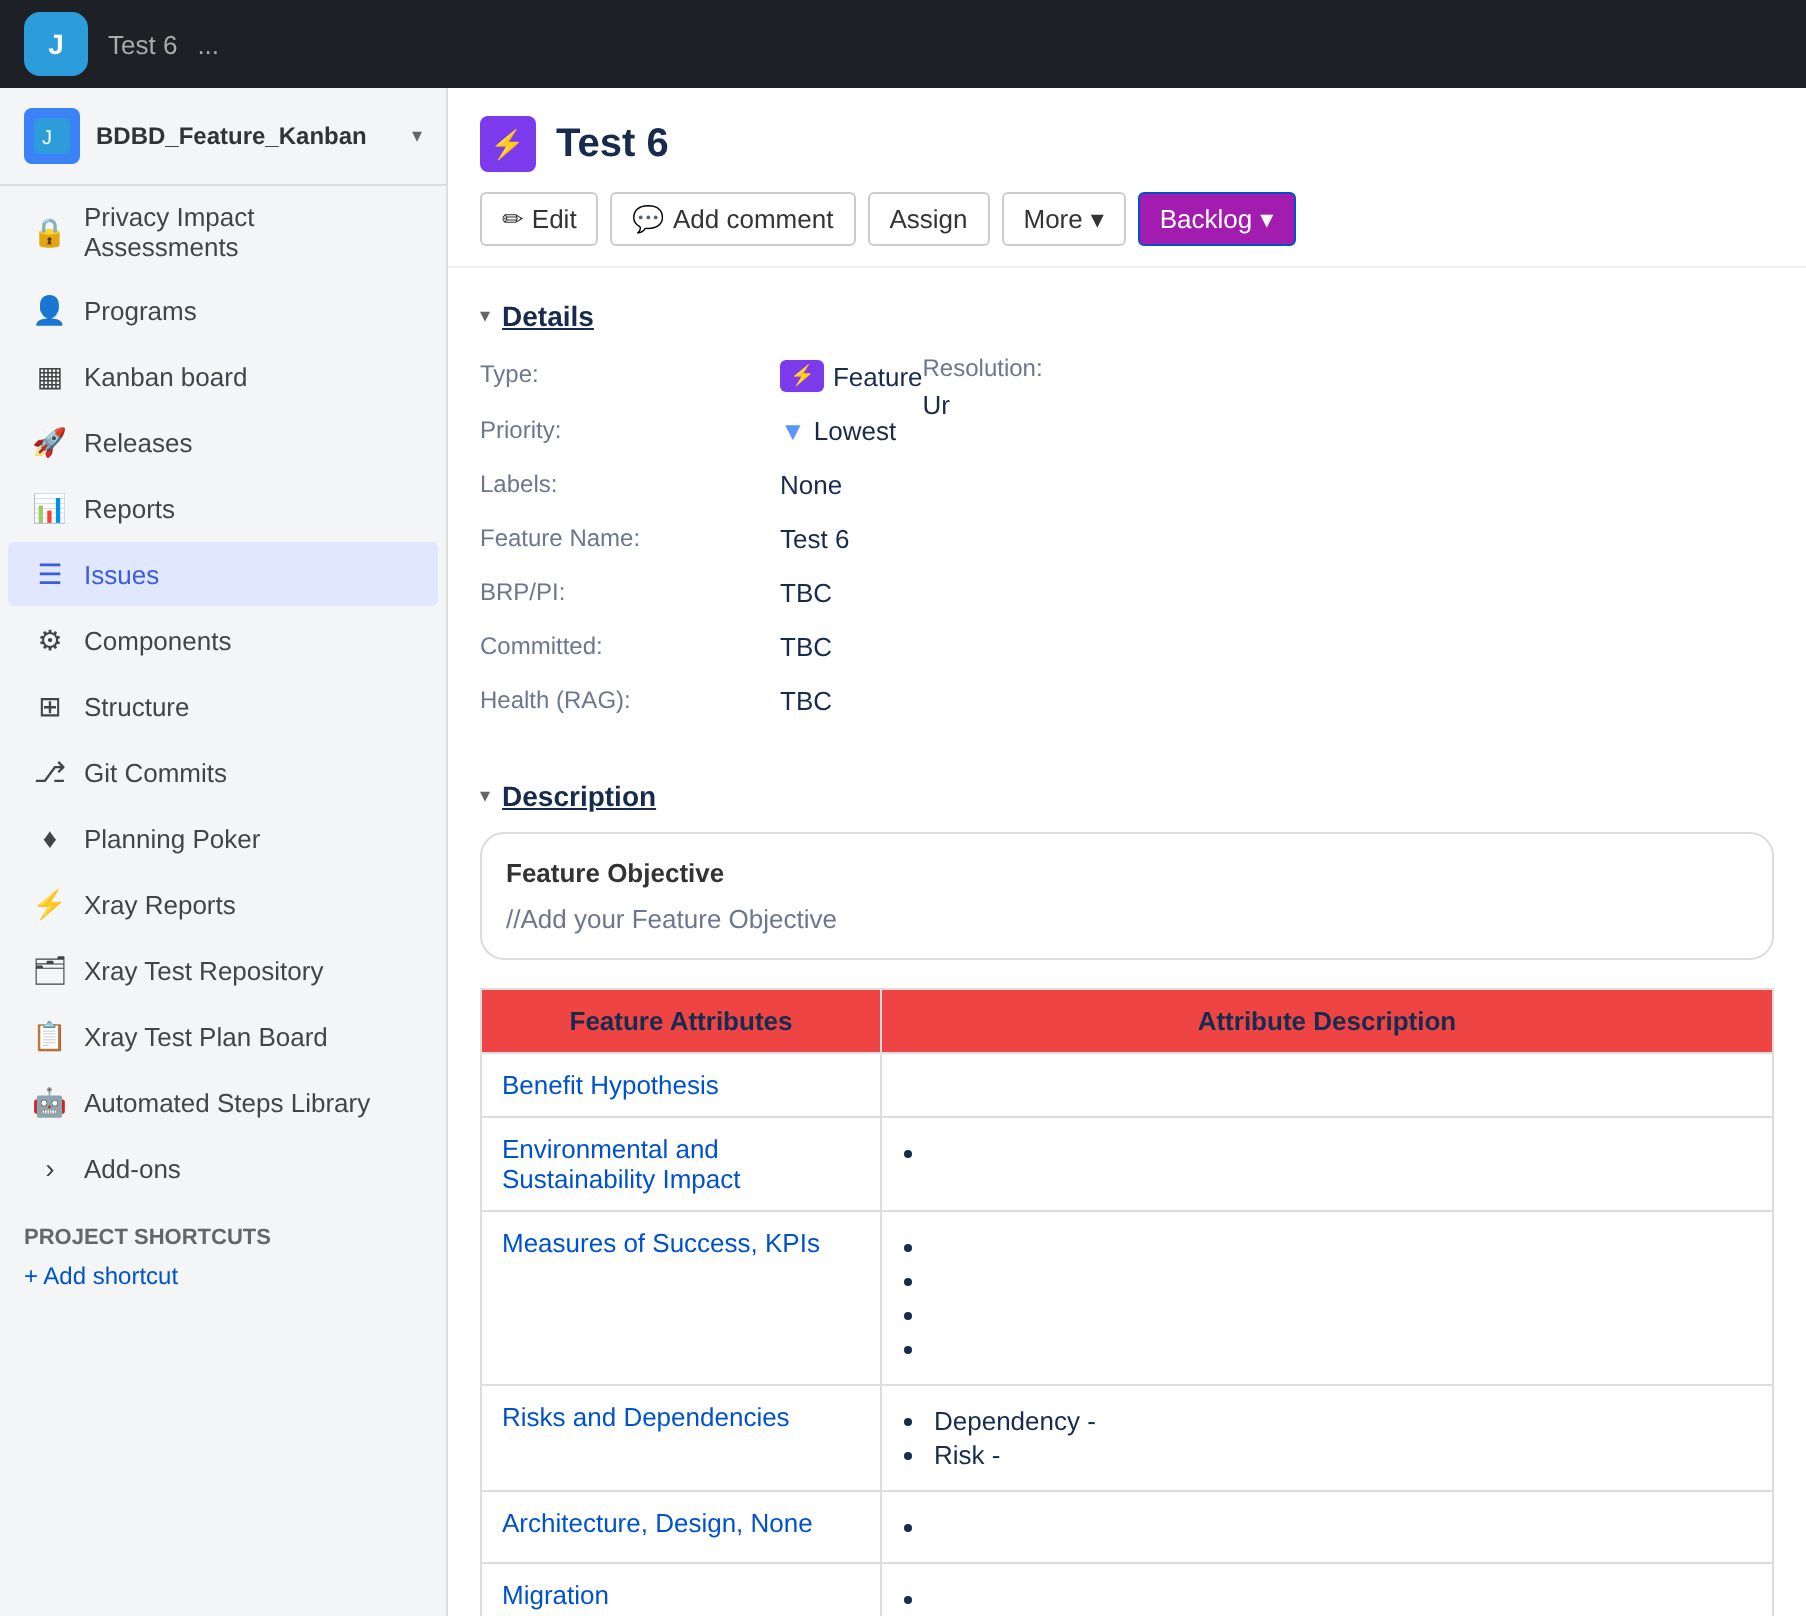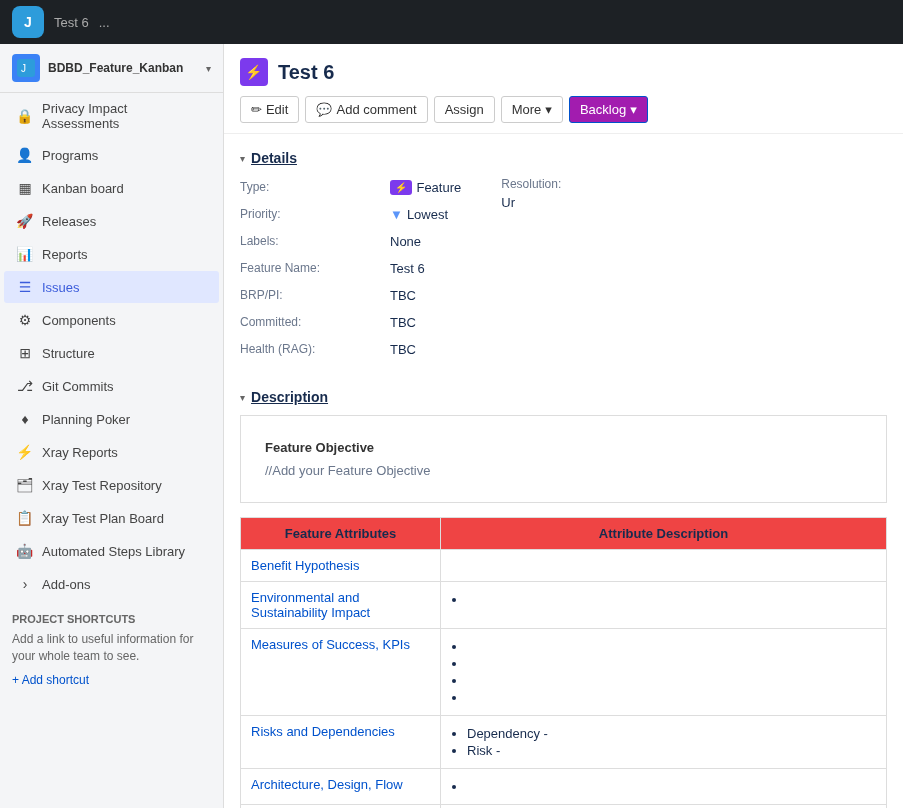--- a/index.html
+++ b/index.html
@@ -44,21 +44,21 @@
 
     .section { margin-bottom: 20px; }
     .section-header { display: flex; align-items: center; gap: 6px; margin-bottom: 10px; cursor: pointer; }
     .section-title { font-size: 14px; font-weight: 600; color: #172b4d; text-decoration: underline; }
     .chevron { font-size: 10px; color: #666; }
 
     .details-grid { display: grid; grid-template-columns: 140px 1fr; gap: 4px 10px; margin-bottom: 8px; }
     .detail-label { color: #6b778c; font-size: 12px; padding: 4px 0; }
     .detail-value { color: #172b4d; font-size: 13px; padding: 4px 0; display: flex; align-items: center; gap: 4px; }
 
-    .description-box { border: 1px solid #ddd; border-radius: 0; padding: 24px; margin-bottom: 14px; }
+    .description-box { border: 1px solid #ddd; border-radius: 12px; padding: 12px; margin-bottom: 14px; }
     .description-title { font-weight: 600; font-size: 13px; margin-bottom: 8px; }
     .description-text { color: #6b778c; font-size: 13px; }
 
     .feature-table { width: 100%; border-collapse: collapse; font-size: 13px; }
     .feature-table th { background: #ef4444; border: 1px solid #ddd; padding: 8px 10px; text-align: center; font-weight: 600; color: #172b4d; }
     .feature-table td { border: 1px solid #ddd; padding: 8px 10px; vertical-align: top; color: #172b4d; }
     .feature-table td:first-child { color: #0052cc; font-weight: 500; width: 200px; }
     .feature-table ul { padding-left: 16px; }
     .feature-table li { margin: 2px 0; }
   </style>
@@ -143,21 +143,20 @@
           <span>Automated Steps Library</span>
         </div>
         <div class="sidebar-item">
           <span class="sidebar-icon">›</span>
           <span>Add-ons</span>
         </div>
       </div>
 
     <div class="sidebar-shortcuts">
       <div class="sidebar-shortcuts-label">PROJECT SHORTCUTS</div>
-      <div class="sidebar-shortcuts-desc">Add a link to useful information for your whole team to see.</div>
       <div class="add-shortcut">+ Add shortcut</div>
     </div>
   </div>
 
   <div class="content">
     <div class="content-header">
       <div class="issue-title-row">
         <div class="issue-icon">⚡</div>
         <span class="issue-title">Test 6</span>
       </div>
@@ -186,21 +185,21 @@
     </div>
 
     <div class="content-body">
 
       <div class="section">
         <div class="section-header">
           <span class="chevron">▾</span>
           <span class="section-title">Details</span>
         </div>
 
-        <div style="display:flex; gap:40px;">
+        <div style="display:flex; ">
           <div class="details-grid">
             <span class="detail-label">Type:</span>
             <span class="detail-value">
               <span style="background:#7c3aed;color:white;font-size:10px;padding:2px 5px;border-radius:3px;">⚡</span>
               <span>Feature</span>
             </span>
 
             <span class="detail-label">Priority:</span>
             <span class="detail-value">
               <span style="color:#5b95f9;">▼</span>
@@ -275,21 +274,21 @@
               <tr>
                 <td>Risks and Dependencies</td>
                 <td>
                   <ul>
                     <li>Dependency -</li>
                     <li>Risk -</li>
                   </ul>
                 </td>
               </tr>
               <tr>
-                <td>Architecture, Design, Flow</td>
+                <td>Architecture, Design, None</td>
                 <td>
                   <ul>
                     <li></li>
                   </ul>
                 </td>
               </tr>
               <tr>
                 <td>Migration</td>
                 <td>
                   <ul>

